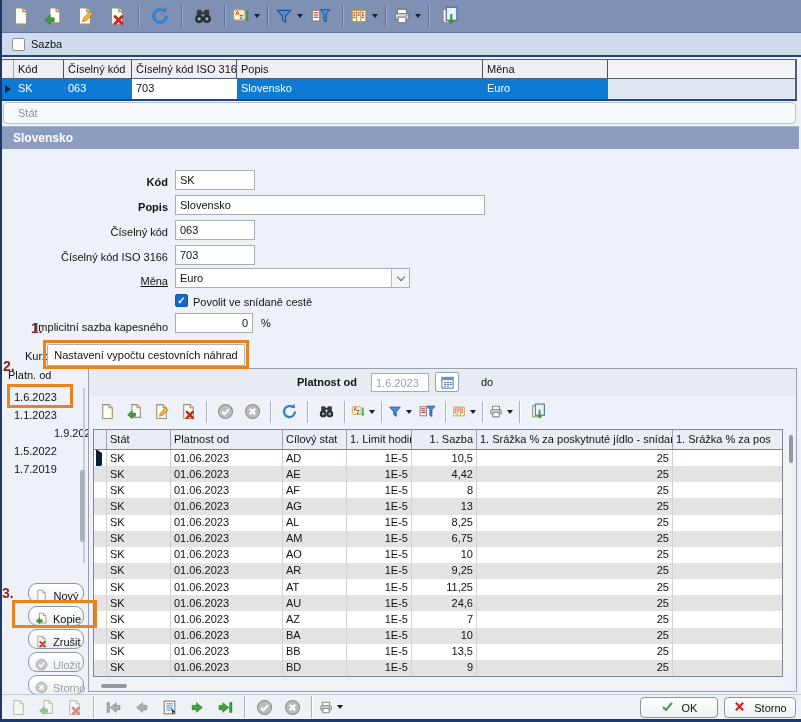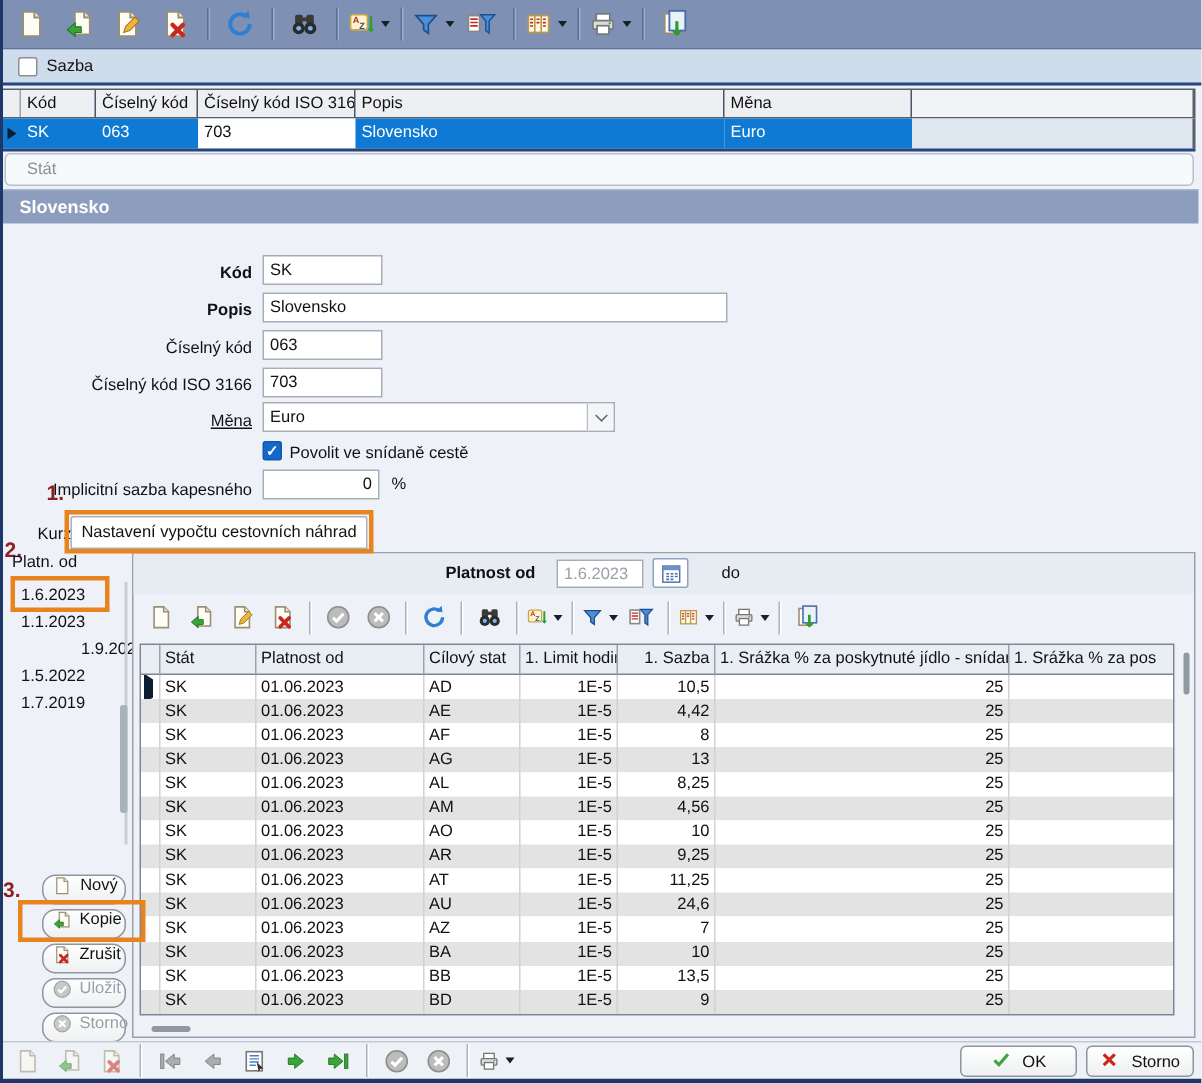--- a/index.html
+++ b/index.html
@@ -55,21 +55,21 @@
   .ann-box{border:3px solid #e8831d;background:transparent;z-index:50;pointer-events:none}
   
   .tab-plain{left:25px;top:350px}
   .tab-sel{left:47px;top:344px;width:198px;height:22px;background:#fff;border:1px solid #aab1bb;border-radius:2px 2px 0 0;text-align:center;padding-top:4px;white-space:nowrap;overflow:hidden}
   
   .vh{left:8px;top:369px;font-weight:normal}
   .vitem{left:14px;width:58px;height:16px;padding-top:1px}
   .vtrack{left:83px;top:388px;width:2px;height:175px;background:#c7cdd6}
   .vthumb{left:80px;top:470px;width:5px;height:72px;background:#a9b1bb;border-radius:2px}
   
-  .sbtn{left:28px;width:56px;height:20px;background:linear-gradient(#fff,#eef0f2);border:1px solid #8f959e;border-radius:9px;display:flex;align-items:flex-start;padding-left:6px;gap:5px}
+  .sbtn{left:28px;width:56px;height:20px;background:linear-gradient(#fff,#eef0f2);border:1px solid #8f959e;border-radius:9px;display:flex;align-items:flex-end;padding-left:6px;gap:5px}
   .sbtn svg{width:13px;height:13px;flex:0 0 13px}
   .sbtn .slab{flex:1;text-align:center;padding-right:4px}
   .sbtn.disabled{color:#9aa0a8}
   
   .rpanel{left:88px;top:368px;width:709px;height:324px;background:#eef1f7;border:1px solid #98a0ac}
   .rhead{position:absolute;left:0;top:0;width:100%;height:27px;background:#e7ecf3}
   .rtoolbar{position:absolute;left:0;top:27px;width:100%;height:31px;display:flex;align-items:center;padding-left:6px;gap:3px}
   .rt-label{position:absolute;left:208px;top:7px;font-weight:bold}
   .rt-field{position:absolute;left:282px;top:4px;width:58px;height:19px;color:#9aa0a8}
   .rt-cal{position:absolute;left:346px;top:3px;width:24px;height:20px;background:#fff;border:1px solid #8ea3c4;border-radius:2px;display:flex;align-items:center;justify-content:center}
@@ -520,21 +520,21 @@
           <div class="td cw4">8,25</div>
           <div class="td cw5">25</div>
           <div class="td cw6"></div>
         </div>
         <div class="tr alt">
           <div class="td sel cw-sel"></div>
           <div class="td cw0">SK</div>
           <div class="td cw1">01.06.2023</div>
           <div class="td cw2">AM</div>
           <div class="td cw3">1E-5</div>
-          <div class="td cw4">4,56</div>
+          <div class="td cw4">6,75</div>
           <div class="td cw5">25</div>
           <div class="td cw6"></div>
         </div>
         <div class="tr">
           <div class="td sel cw-sel"></div>
           <div class="td cw0">SK</div>
           <div class="td cw1">01.06.2023</div>
           <div class="td cw2">AO</div>
           <div class="td cw3">1E-5</div>
           <div class="td cw4">10</div>

